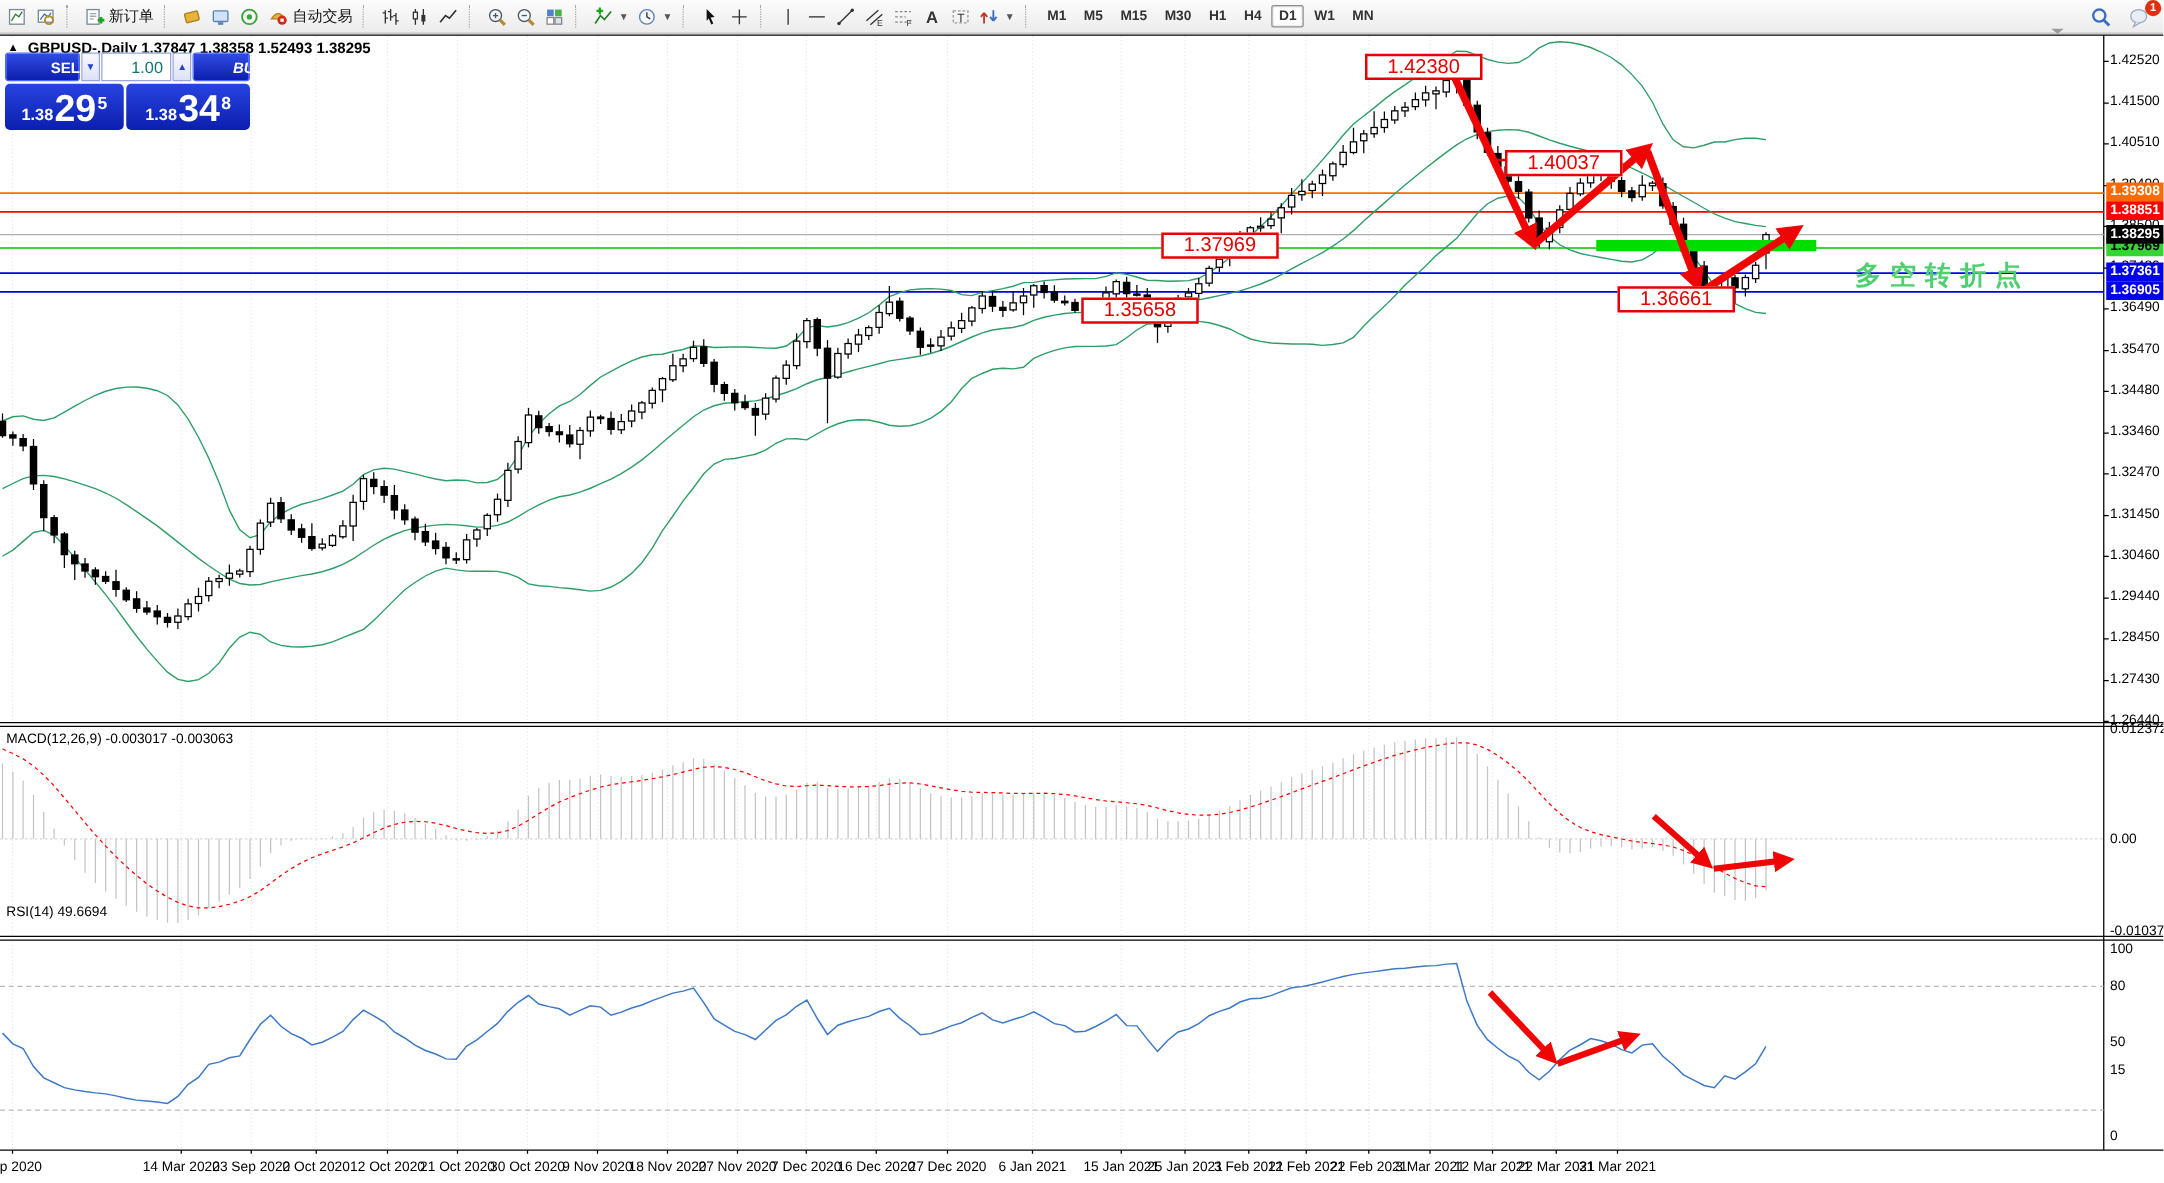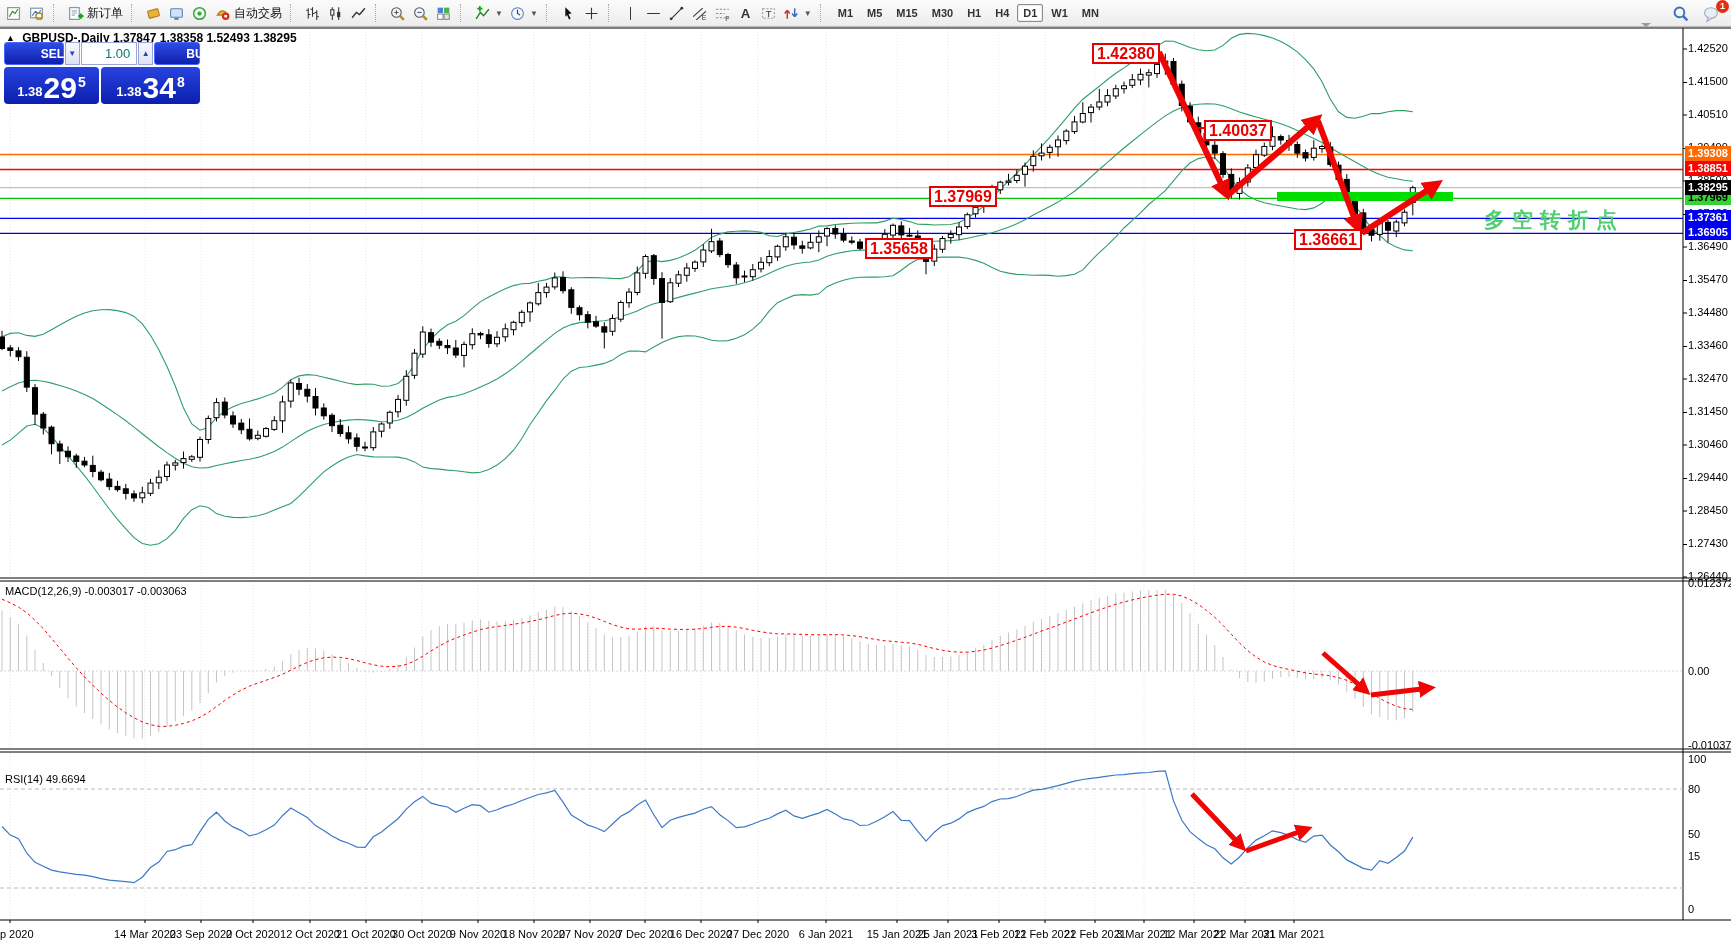--- a/index.html
+++ b/index.html
@@ -17,30 +17,30 @@
   .badge{position:absolute;top:-4px;right:-6px;background:#e03010;color:#fff;font-size:9px;font-weight:bold;
     border-radius:50%;width:13px;height:13px;line-height:13px;text-align:center;}
   
   #ohlc-title{position:absolute;left:6px;top:31px;font-size:12px;font-weight:bold;color:#000;}
   #ohlc-title .tri{font-size:9px;vertical-align:1px;margin-right:4px;}
   .panel-label{position:absolute;font-size:11px;color:#000;}
   .ax-tick{position:absolute;left:1688px;font-size:11px;color:#000;}
   .ax-price-label{position:absolute;left:1685px;width:46px;height:15px;font-size:11px;font-weight:bold;
     text-align:center;line-height:15px;}
   .date-label{position:absolute;top:928px;font-size:11px;color:#000;white-space:nowrap;transform:translateX(-50%);}
-  .ann-box{position:absolute;background:#fff;border:2px solid #e80000;color:#e80000;font-size:16px;font-weight:bold;
-    padding:0 3px;line-height:17px;white-space:nowrap;}
+  .ann-box{position:absolute;background:#fff;border:2px solid #e80000;color:#e80000;font-size:16px;font-weight:normal;
+    padding:0 16px;line-height:17px;white-space:nowrap;}
   #note-text{position:absolute;left:1484px;top:206px;font-size:21px;font-weight:bold;color:#4fcf70;letter-spacing:7px;white-space:nowrap;}
   
   #trade-widget{position:absolute;left:4px;top:42px;width:196px;}
   #tw-row1{display:flex;height:23px;gap:1px;}
   .tw-btn{background:linear-gradient(#2f4ce2,#0d1fae);color:#fff;font-size:12px;font-weight:bold;border:1px solid #4a66ff;
     border-radius:3px;display:flex;align-items:center;justify-content:center;box-sizing:border-box;padding-left:44px;}
   #tw-sell-btn{width:60px;}
-  #tw-buy-btn{width:46px;}
+  #tw-buy-btn{width:46px;font-style:italic;}
   .tw-spin{width:15px;background:linear-gradient(#f8f8ff,#dde2f5);border:1px solid #9aa6d8;color:#2540d0;font-size:8px;
     display:flex;align-items:center;justify-content:center;box-sizing:border-box;}
   #tw-vol{width:58px;background:#fff;border:1px solid #9aa6d8;font-size:13px;color:#0f766e;display:flex;align-items:center;
     justify-content:flex-end;padding-right:6px;box-sizing:border-box;}
   #tw-row2{display:flex;margin-top:2px;gap:2px;}
   .tw-price{background:linear-gradient(#2843e0,#0b1fae);border-radius:4px;color:#fff;height:37px;display:flex;
     align-items:flex-end;justify-content:center;padding-bottom:2px;box-sizing:border-box;}
   #tw-sell-price{width:95px;}
   #tw-buy-price{width:99px;}
   .tw-small{font-size:13px;font-weight:bold;margin:0 1px 3px 0;}
@@ -950,21 +950,21 @@
       </div>
       <div id="tw-buy-price" class="tw-price">
         <span class="tw-small">1.38</span>
         <span class="tw-big">34</span>
         <span class="tw-sup">8</span>
       </div>
     </div>
   </div>
 
   <div class="panel-label" style="left:5px;top:585px;">MACD(12,26,9) -0.003017 -0.003063</div>
-  <div class="panel-label" style="left:5px;top:773px;">RSI(14) 49.6694</div>
+  <div class="panel-label" style="left:5px;top:724px;">RSI(14) 49.6694</div>
 
   <div id="note-text">多空转折点</div>
 
   <div id="overlays">
       <span class="ax-tick" style="top:42px">1.42520</span>
       <span class="ax-tick" style="top:75px">1.41500</span>
       <span class="ax-tick" style="top:108px">1.40510</span>
       <span class="ax-tick" style="top:141px">1.39490</span>
       <span class="ax-tick" style="top:174px">1.38500</span>
       <span class="ax-tick" style="top:207px">1.37480</span>

